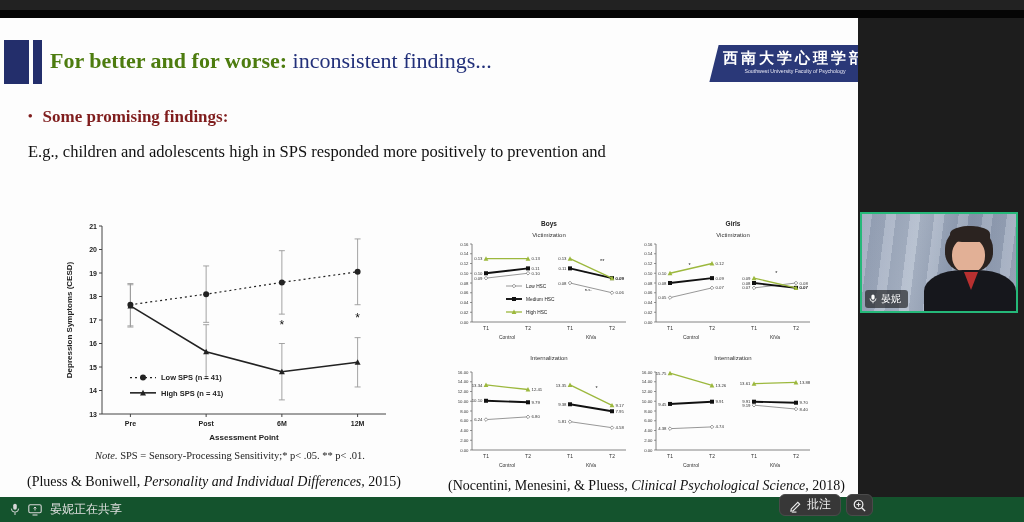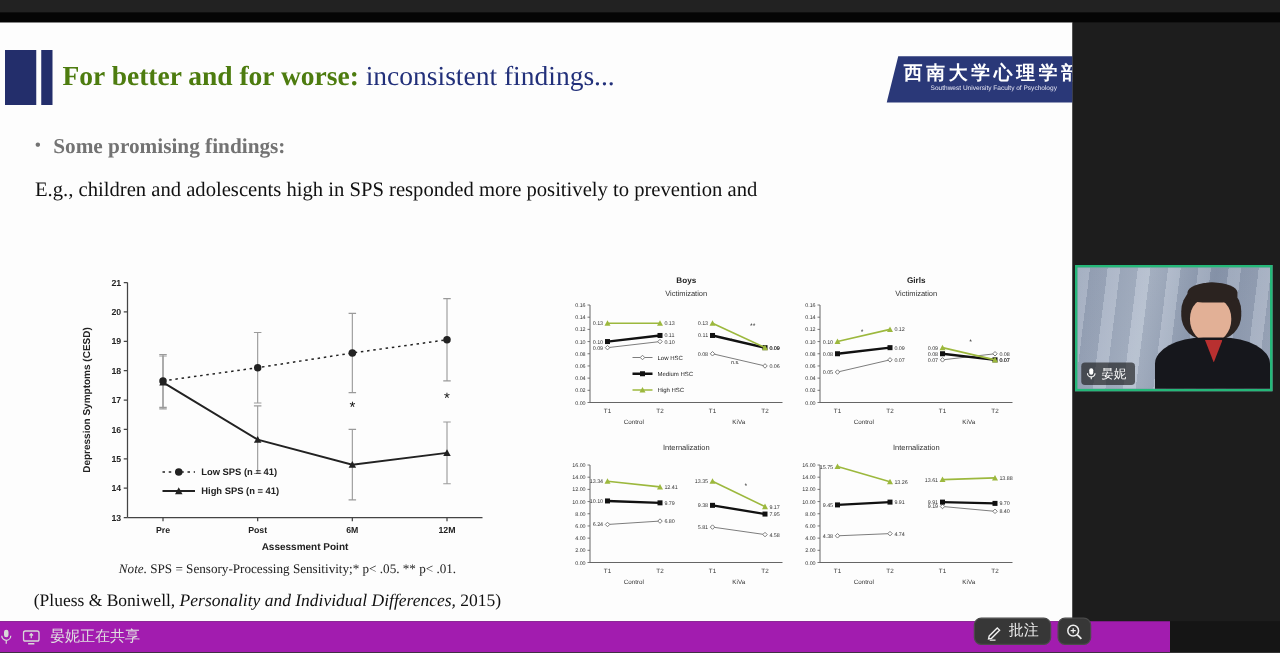--- a/index.html
+++ b/index.html
@@ -17,21 +17,21 @@
   .slide-title { position:absolute; left:50px; top:30px; font-family:"Liberation Serif", serif;
                  font-size:22px; color:#22307a; white-space:nowrap; }
   .slide-title .t-bold { font-weight:bold; color:#4d7c0f; }
   .logo { position:absolute; left:714px; top:27px; width:160px; height:37px; background:#2a3878;
           transform:skewX(-14deg); overflow:hidden; }
   .logo-inner { transform:skewX(14deg); text-align:center; padding-top:4px; }
   .logo-cn { color:#fff; font-family:"Liberation Serif", serif; font-size:15px; font-weight:bold;
              letter-spacing:3px; white-space:nowrap; }
   .logo-en { color:#e8e8f5; font-size:5.5px; white-space:nowrap; transform:scale(.95); }
   .bullet-line { position:absolute; left:28px; top:89px; font-family:"Liberation Serif", serif;
-                 font-size:17px; font-weight:bold; color:#737373; }
+                 font-size:17px; font-weight:bold; color:#7f1d1d; }
   .bullet-dot { font-size:13px; margin-right:10px; vertical-align:2px; }
   .para { position:absolute; left:28px; top:124px; width:740px; font-family:"Liberation Serif", serif;
           font-size:16.5px; color:#111; }
   .para div { margin-bottom:18px; white-space:nowrap; }
   .note-line { position:absolute; left:55px; top:432px; width:350px; text-align:center;
                font-family:"Liberation Serif", serif; font-size:10.5px; color:#222; }
   .citation { position:absolute; font-family:"Liberation Serif", serif; font-size:14px; color:#111;
               text-align:center; white-space:nowrap; }
   .cit-left { left:18px; top:456px; width:392px; }
   .cit-right { left:448px; top:460px; width:372px; }
@@ -54,22 +54,22 @@
   .cam-fringe { position:absolute; left:88px; top:12px; width:40px; height:16px; background:#2b2320;
               border-radius:50% 50% 30% 30%; }
   .cam-body { position:absolute; left:62px; top:56px; width:92px; height:50px; background:#16171c;
               border-radius:42% 42% 0 0; }
   .cam-shirt { position:absolute; left:102px; top:58px; width:14px; height:18px; background:#b83030;
               clip-path:polygon(0 0,100% 0,50% 100%); }
   .cam-nametag { position:absolute; left:3px; bottom:3px; background:rgba(20,20,20,.62); color:#fff;
               font-size:10px; padding:2px 7px 2px 4px; border-radius:3px; display:flex; align-items:center; gap:4px; }
 
   
-  .bottombar { position:absolute; left:0; top:497px; width:936px; height:25px; background:#a21caf;
-               display:flex; align-items:center; gap:8px; }
+  .bottombar { position:absolute; left:0; top:497px; width:1024px; height:25px; background:#14532d;
+               display:flex; align-items:center; padding-left:10px; gap:8px; }
   .statusbar-text { color:#e0e0e0; font-size:12px; }
   .bb-icon { display:flex; align-items:center; }
 
   
   .float-tools { position:absolute; left:779px; top:494px; display:flex; gap:5px; z-index:5; }
   .tool-btn { background:#373737; border:1px solid #4a4a4a; border-radius:6px; color:#eee; font-size:12px;
               display:flex; align-items:flex-end; gap:5px; padding:2px 9px; height:22px; cursor:pointer; }
   .tool-btn.round { padding:2px 5px; }
 </style>
 </head>
@@ -430,20 +430,23 @@
             <text x="167.5" y="37.934999999999995" text-anchor="start" font-size="4.3" fill="#333">13.88</text>
             <text x="122" y="112" text-anchor="middle" font-size="5" fill="#333">T1</text>
             <text x="164" y="112" text-anchor="middle" font-size="5" fill="#333">T2</text>
             <text x="143" y="121" text-anchor="middle" font-size="5" fill="#333">KiVa</text>
           </svg></div>
     </div>
 
     <div class="citation cit-left">
       <span>(Pluess &amp; Boniwell, </span><i>Personality and Individual Differences,</i><span> 2015)</span>
     </div>
+    <div class="citation cit-right">
+      <span>(Nocentini, Menesini, &amp; Pluess,  </span><i>Clinical Psychological Science</i><span>, 2018)</span>
+    </div>
   </div>
 
   <div class="rightpanel">
     <div class="webcam">
       <div class="cam-bg"></div>
       <div class="cam-streaks"></div>
       <div class="cam-hair"></div>
       <div class="cam-face"></div>
       <div class="cam-fringe"></div>
       <div class="cam-body"></div>

